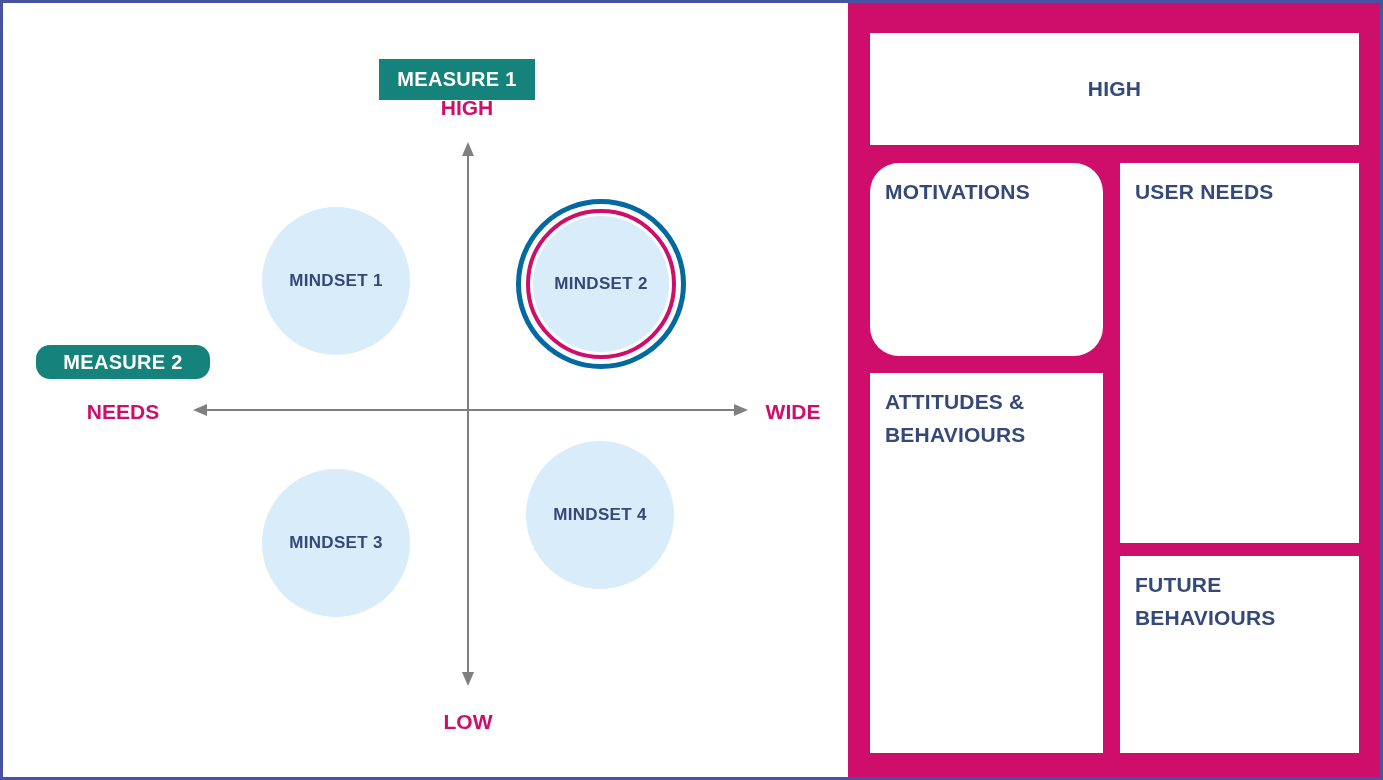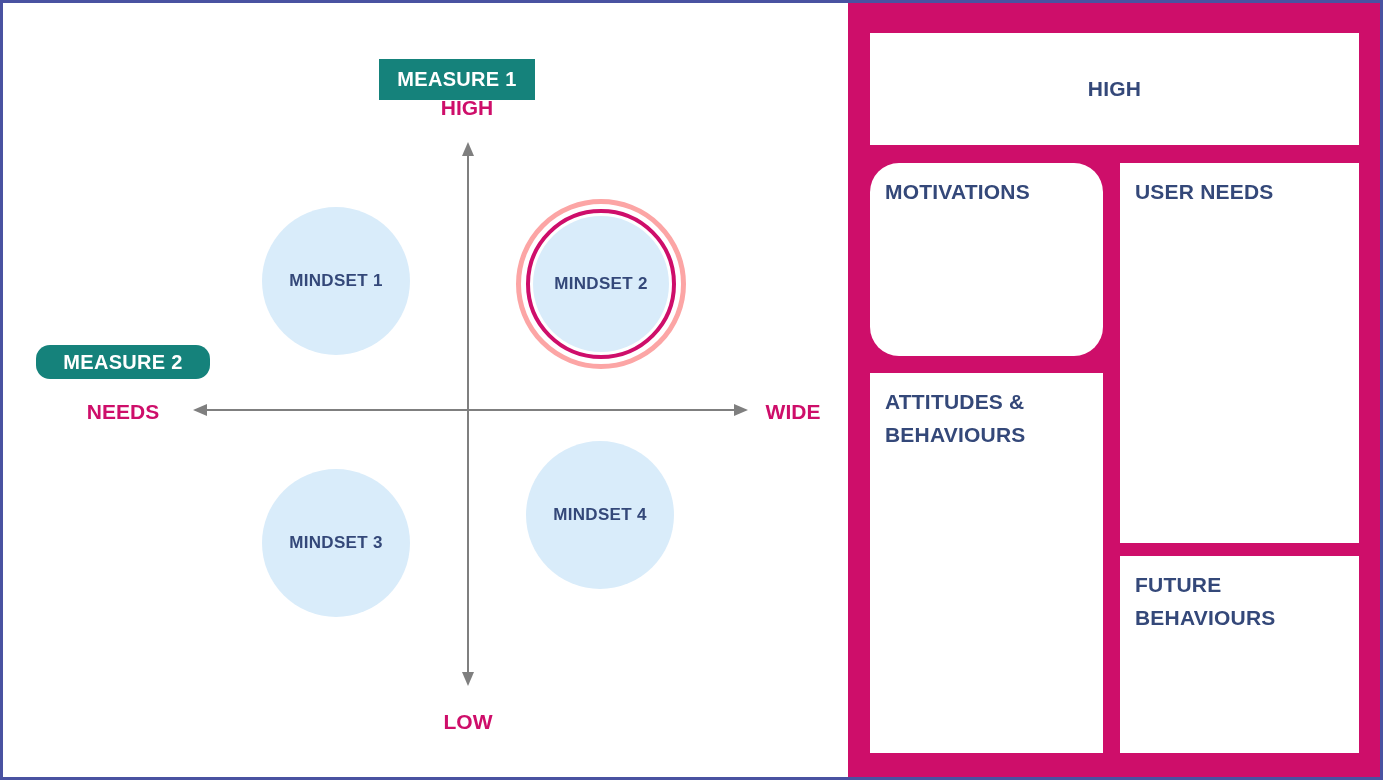--- a/index.html
+++ b/index.html
@@ -55,21 +55,21 @@
   }
   .m1 { left: 259px; top: 204px; }
   .m3 { left: 259px; top: 466px; }
   .m4 { left: 523px; top: 438px; }
 
   .m2-outer {
     position: absolute;
     left: 513px; top: 196px;
     width: 170px; height: 170px;
     box-sizing: border-box;
-    border: 5px solid #fca5a5;
+    border: 5px solid #0369a1;
     border-radius: 50%;
     display: flex; align-items: center; justify-content: center;
   }
   .m2-inner {
     width: 150px; height: 150px;
     box-sizing: border-box;
     border: 4px solid #CE0E6A;
     border-radius: 50%;
     display: flex; align-items: center; justify-content: center;
   }

